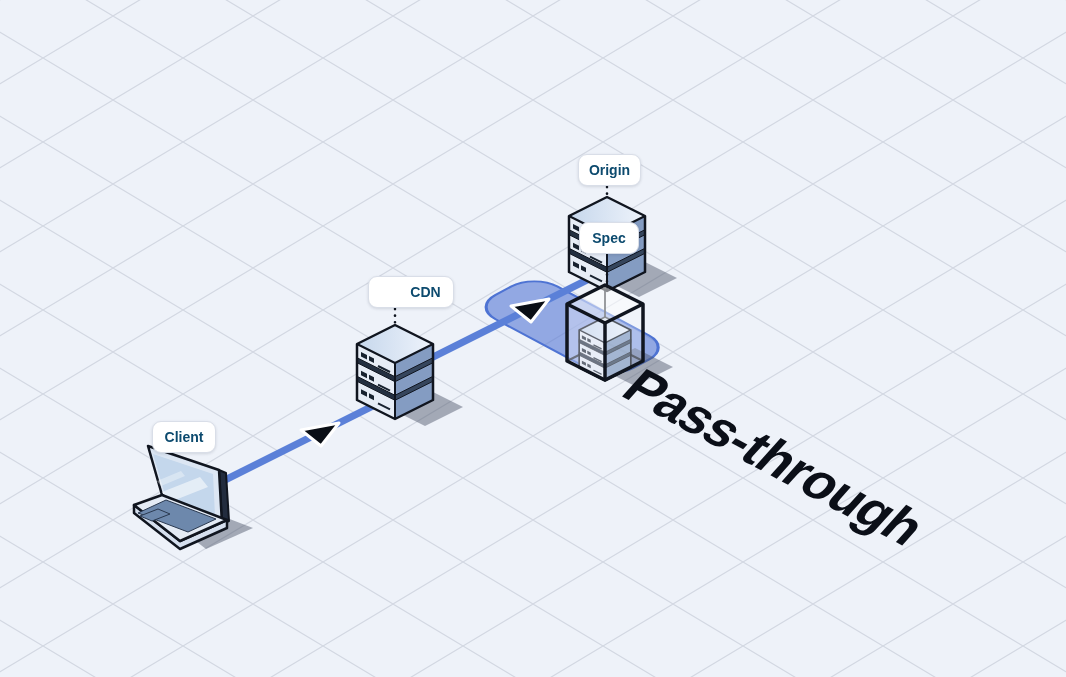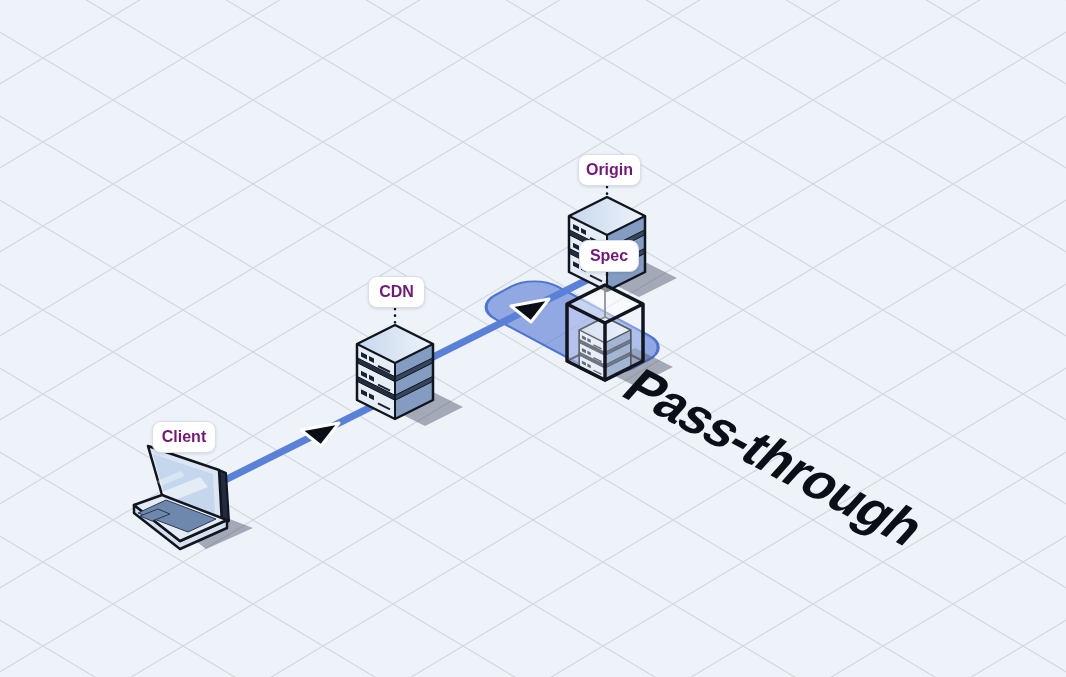--- a/index.html
+++ b/index.html
@@ -5,27 +5,27 @@
   html,body{margin:0;padding:0;}
   .stage{
     position:relative;width:1066px;height:677px;overflow:hidden;
     background:#eef2f9;font-family:"Liberation Sans",sans-serif;
   }
   .stage svg{position:absolute;left:0;top:0;}
   .node-label{
     position:absolute;display:flex;align-items:center;justify-content:center;
     background:#ffffff;border:1.5px solid #d9dee8;border-radius:9px;
     box-shadow:0 1px 3px rgba(25,35,60,.14);
-    font-weight:700;font-size:16px;line-height:1;color:#701a75;
+    font-weight:700;font-size:14px;line-height:1;color:#0c4a6e;
     z-index:5;white-space:nowrap;
   }
   .lbl-client{left:152px;top:421px;width:62px;height:30px;}
-  .lbl-cdn{left:368px;top:276px;width:55px;height:30px;}
+  .lbl-cdn{left:368px;top:276px;width:55px;height:30px;padding-left:29px;}
   .lbl-origin{left:578px;top:154px;width:61px;height:30px;}
-  .lbl-spec{left:579px;top:240px;width:58px;height:30px;}
+  .lbl-spec{left:579px;top:222px;width:58px;height:30px;}
   .annotation{
     position:absolute;left:652px;top:358px;z-index:4;
     font-weight:700;font-size:52px;letter-spacing:-1px;color:#0b0f18;
     transform:rotate(28deg) skewX(-14deg);transform-origin:0 0;white-space:nowrap;
   }
 </style>
 </head>
 <body>
 
 <div class="stage">

